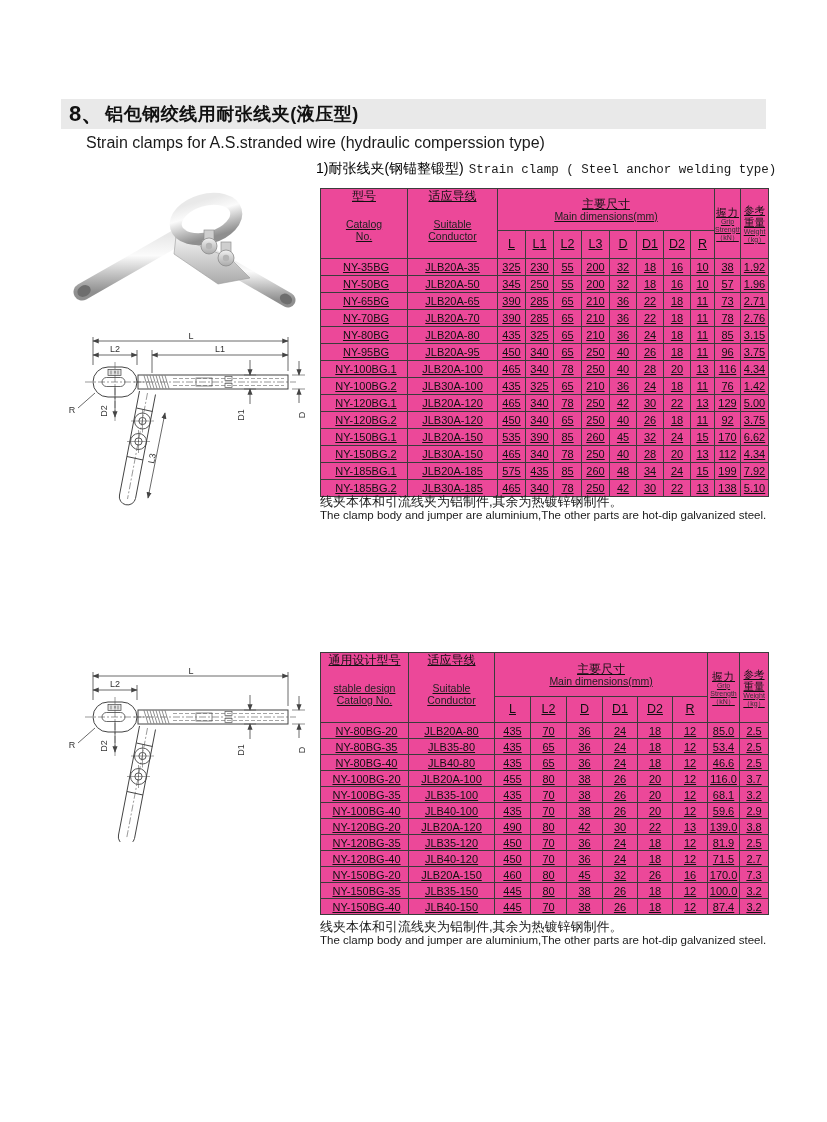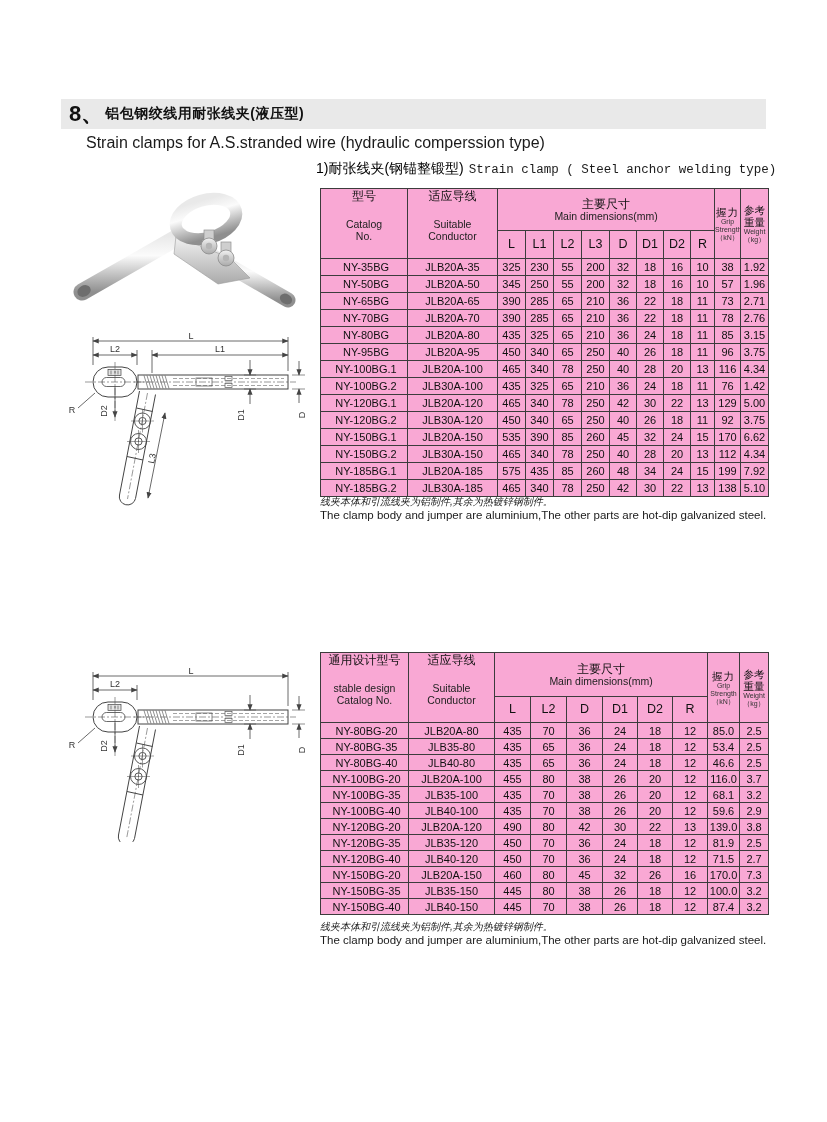--- a/index.html
+++ b/index.html
@@ -6,30 +6,30 @@
   html,body { margin:0; padding:0; background:#ffffff; }
   .page {
     position:relative; width:827px; height:1122px; background:#fff;
     font-family:"Liberation Sans","DejaVu Sans",sans-serif; color:#111; overflow:hidden;
   }
   .title-band {
     position:absolute; left:61px; top:99px; width:705px; height:30px;
     background:#e9e9e9; display:flex; align-items:center;
   }
   .sec-num { font-size:22px; font-weight:700; margin-left:8px; margin-right:2px; }
-  .sec-title { font-size:14px; font-weight:700; letter-spacing:0.5px; }
+  .sec-title { font-size:18px; font-weight:700; letter-spacing:0.5px; }
   .subtitle { position:absolute; left:86px; top:134px; font-size:16px; color:#1a1a1a; }
   .sub-heading { position:absolute; left:316px; top:160px; font-size:14px; color:#000; }
   .sub-heading .sh-en { font-size:12.5px; margin-left:5px; color:#1a1a1a;font-family:Liberation Mono, monospace; }
 
   .photo-wrap { position:absolute; left:60px; top:186px; width:250px; height:146px; }
   .draw1 { position:absolute; left:58px; top:331px; width:252px; height:175px; }
   .draw2 { position:absolute; left:58px; top:652px; width:252px; height:190px; }
 
-  table.dtable { position:absolute; border-collapse:collapse; table-layout:fixed; background:#f9a8d4; }
+  table.dtable { position:absolute; border-collapse:collapse; table-layout:fixed; background:#ec4899;text-decoration:underline; }
   #t1 { left:320px; top:188px; width:448px; }
   #t2 { left:320px; top:652px; width:448px; }
   .dtable th, .dtable td {
     border:1px solid #3c3c3c; padding:0; text-align:center; vertical-align:middle;
     font-weight:normal; overflow:hidden; color:#111;
   }
   .dtable td { font-size:11px; height:17px; line-height:12px; }
   #t2 td { height:16px; }
   .dtable td.cat { text-align:center; padding-left:4px; }
   #t1 tr.hr1 th { height:31px; }
@@ -37,21 +37,21 @@
   #t2 tr.hr1 th { height:38px; }
   #t2 tr.hr2 th { height:23px; }
   .h-cn  { font-size:12px; line-height:14px; }
   .h-cn2 { font-size:10.5px; line-height:12px; letter-spacing:1px; }
   .h-en  { font-size:10.5px; line-height:11.5px; color:#222; }
   .h-xs  { font-size:7px; line-height:8px; color:#333; letter-spacing:0; }
   .wrapnarrow { margin:16px auto;text-align:center; }
   th.dimh { font-size:12.5px; }
 
   .note { position:absolute; left:320px; width:460px; color:#1a1a1a; }
-  .note .cn { font-size:10px; line-height:13px;font-style:italic; }
+  .note .cn { font-size:13px; line-height:13px; }
   .note .en { font-size:11.5px; line-height:14px; }
   #note1 { top:495px; }
   #note2 { top:920px; }
 
   svg text { font-family:"Liberation Sans","DejaVu Sans",sans-serif; }
 </style>
 </head>
 <body>
 
 <div class="page">

